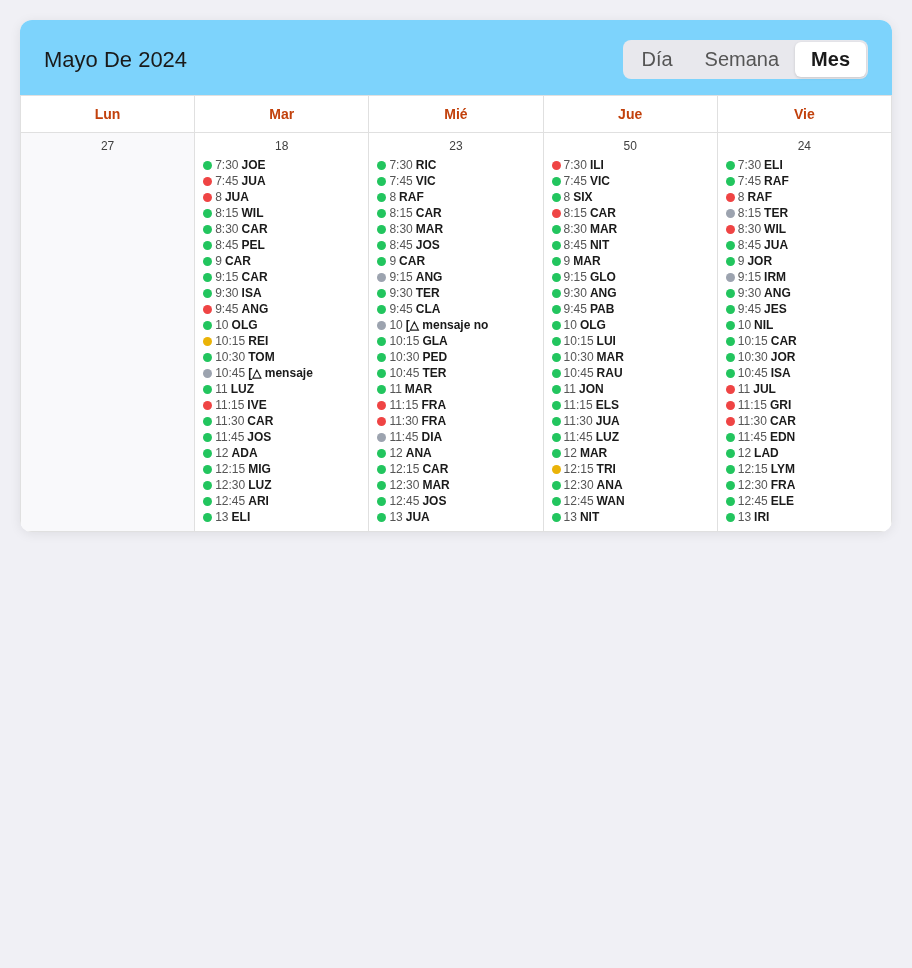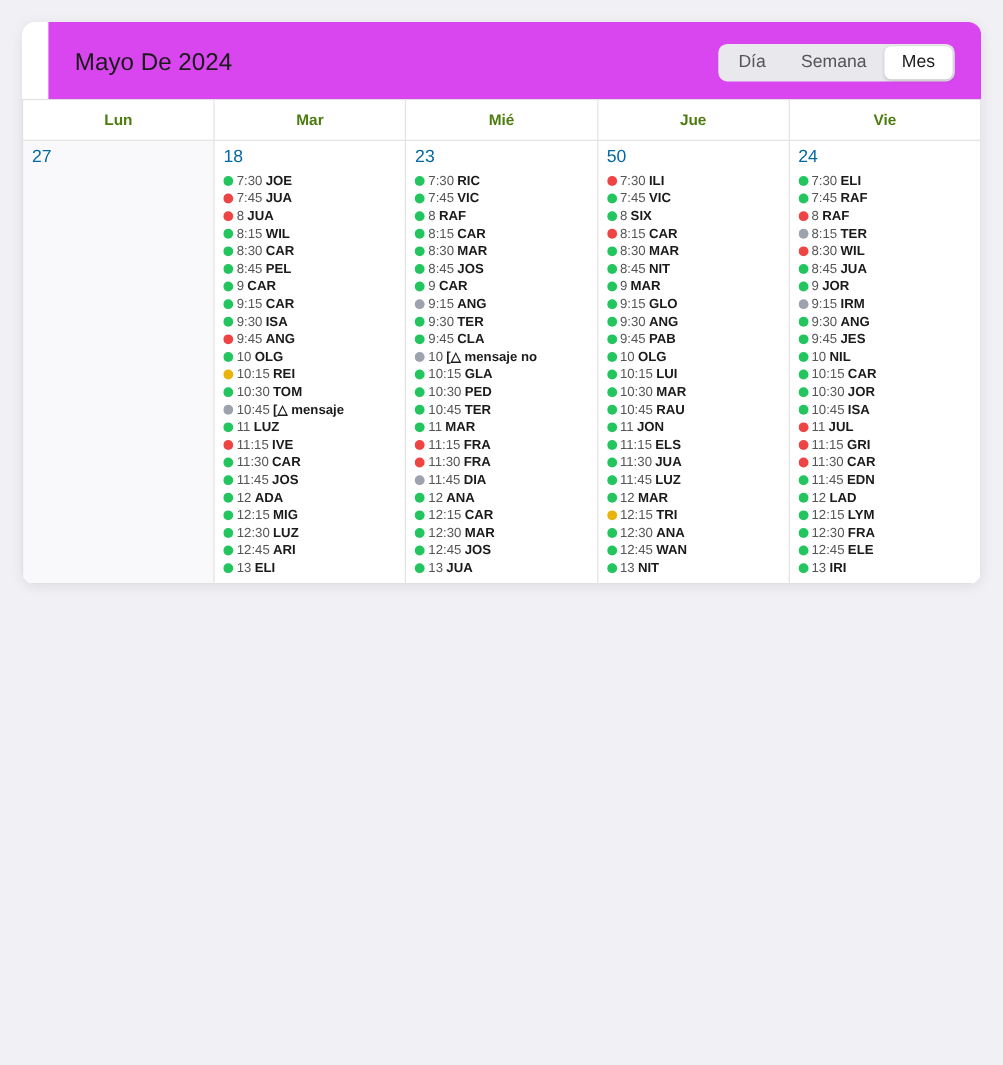--- a/index.html
+++ b/index.html
@@ -15,73 +15,72 @@
       background: #fff;
       border-radius: 12px;
       overflow: hidden;
       box-shadow: 0 2px 12px rgba(0,0,0,0.08);
     }
     .header {
       display: flex;
       align-items: center;
       justify-content: space-between;
       padding: 20px 24px 16px;
-      background: #d946ef;
-      margin-left: 24px;
+      background: #7dd3fc;
     }
     .title {
       font-size: 22px;
       font-weight: 500;
       color: #1a1a1a;
     }
     .view-switcher {
       display: flex;
       background: #e8e8ed;
       border-radius: 8px;
       padding: 2px;
     }
     .view-btn {
       padding: 6px 16px;
       border: none;
       background: transparent;
       border-radius: 6px;
-      font-size: 16px;
+      font-size: 20px;
       cursor: pointer;
       color: #555;
     }
     .view-btn.active {
       background: #fff;
       color: #1a1a1a;
-      font-weight: 400;
+      font-weight: 700;
       box-shadow: 0 1px 3px rgba(0,0,0,0.15);
     }
     .calendar-grid {
       width: 100%;
       border-collapse: collapse;
     }
     .calendar-grid th {
       background: #fff;
       border: 1px solid #e0e0e0;
       padding: 10px 8px;
       text-align: center;
       font-weight: 600;
       font-size: 14px;
-      color: #4d7c0f;
+      color: #c2410c;
     }
     .calendar-grid td {
       border: 1px solid #e0e0e0;
       vertical-align: top;
       padding: 6px 8px;
       width: 20%;
       background: #fff;
     }
     .day-number {
-      text-align: left;
-      font-size: 16px;
-      color: #0369a1;
+      text-align: center;
+      font-size: 12px;
+      color: #404040;
       margin-bottom: 4px;
     }
     .event-item {
       display: flex;
       align-items: center;
       gap: 3px;
       padding: 1px 0;
       font-size: 12px;
       white-space: nowrap;
       overflow: hidden;

